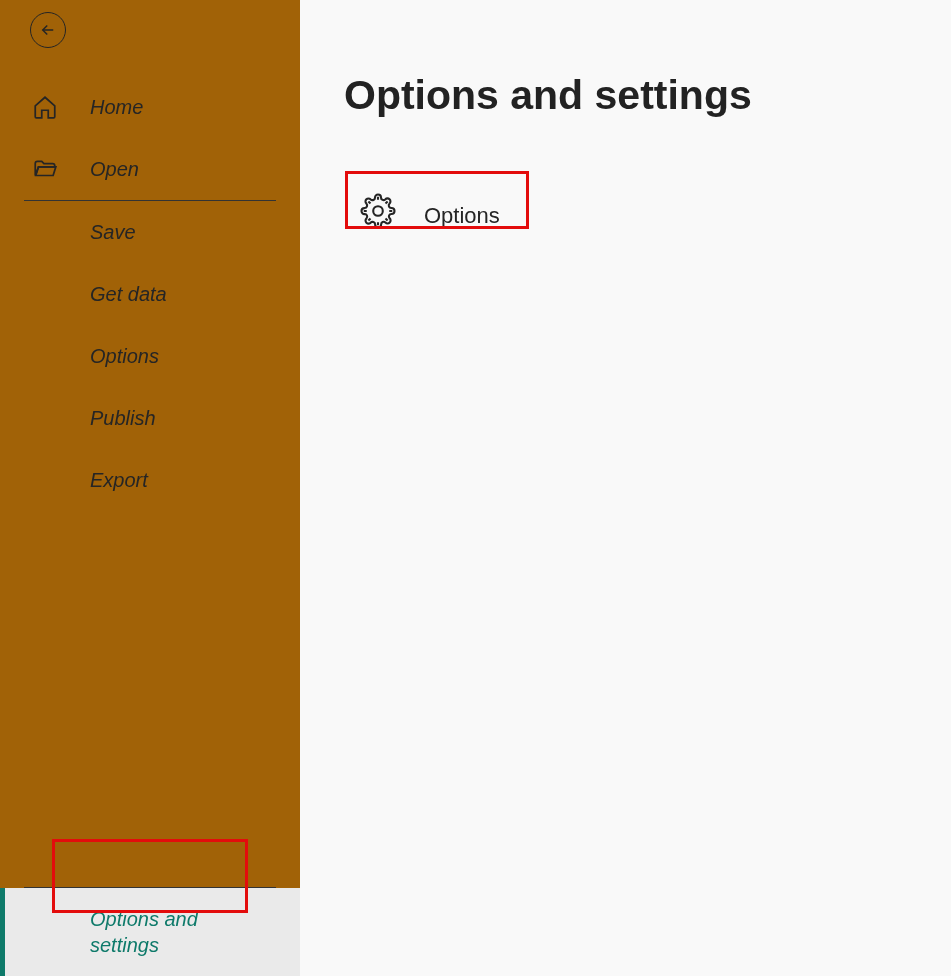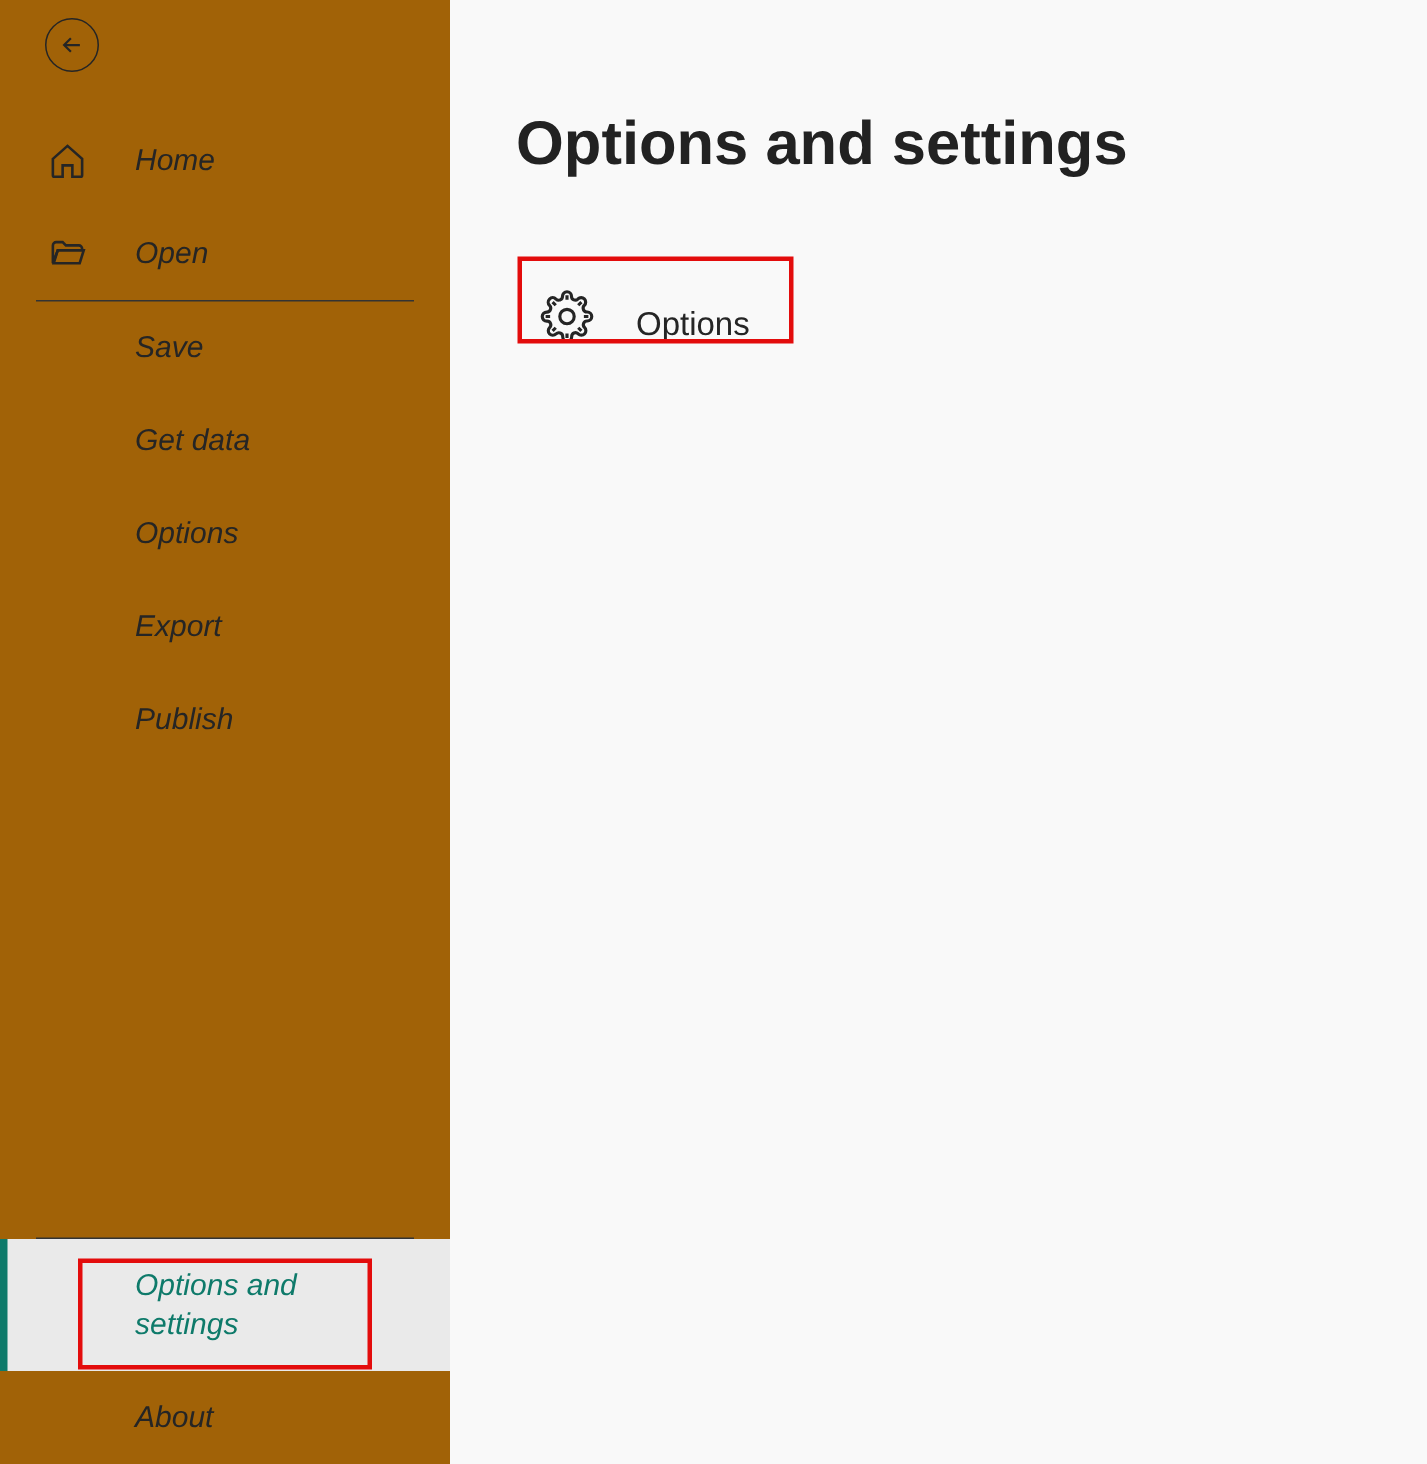--- a/index.html
+++ b/index.html
@@ -170,42 +170,38 @@
     <span class="label">Get data</span>
   </div>
 
   <div class="menu-item no-icon">
     <span class="icon-slot"></span>
     <span class="label">Options</span>
   </div>
 
   <div class="menu-item no-icon">
     <span class="icon-slot"></span>
+    <span class="label">Publish</span>
+  </div>
+
+  <div class="menu-item no-icon">
+    <span class="icon-slot"></span>
     <span class="label">Export</span>
   </div>
 
-  <div class="menu-item no-icon">
-    <span class="icon-slot"></span>
-    <span class="label">Publish</span>
-  </div>
-
   <div class="spacer"></div>
 
   <div class="divider"></div>
 
 
   <div class="menu-item no-icon active">
     <span class="icon-slot"></span>
     <span class="label" style="max-width:130px;">Options and settings</span>
   </div>
 
-  <div class="menu-item no-icon">
-    <span class="icon-slot"></span>
-    <span class="label">About</span>
-  </div>
 </div>
 
 <div class="main">
   <h1 class="page-title">Options and settings</h1>
 
   <div class="option-row">
     <span class="option-icon">
       <svg width="36" height="36" viewBox="0 0 24 24" fill="none" stroke="#252525" stroke-width="1.4">
         <circle cx="12" cy="12" r="3.2"></circle>
         <path d="M12 2.5v2M12 19.5v2M21.5 12h-2M4.5 12h-2M18.4 5.6l-1.4 1.4M7 17l-1.4 1.4M18.4 18.4L17 17M7 7L5.6 5.6"></path>

